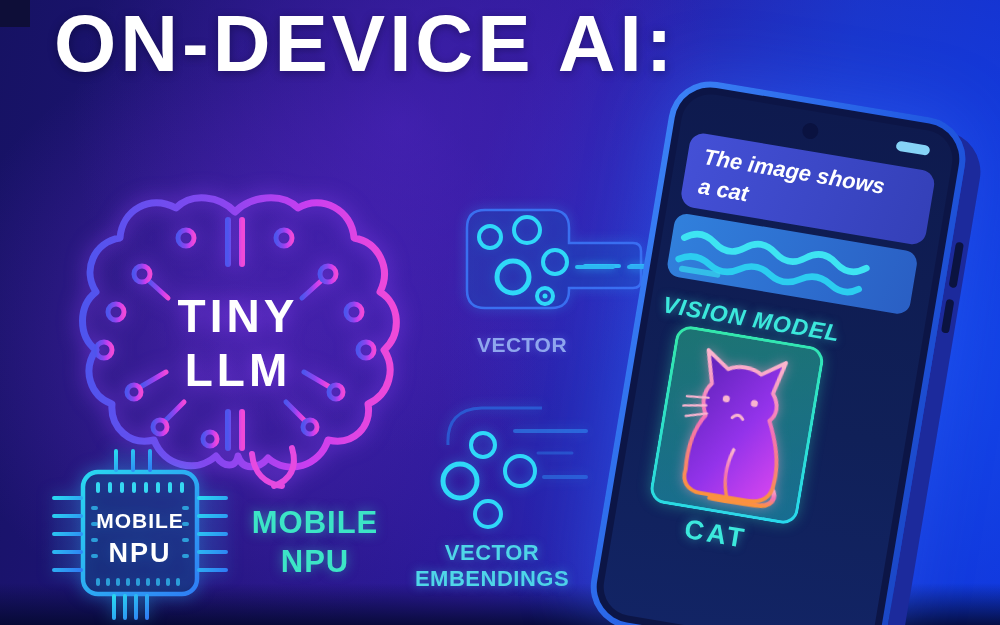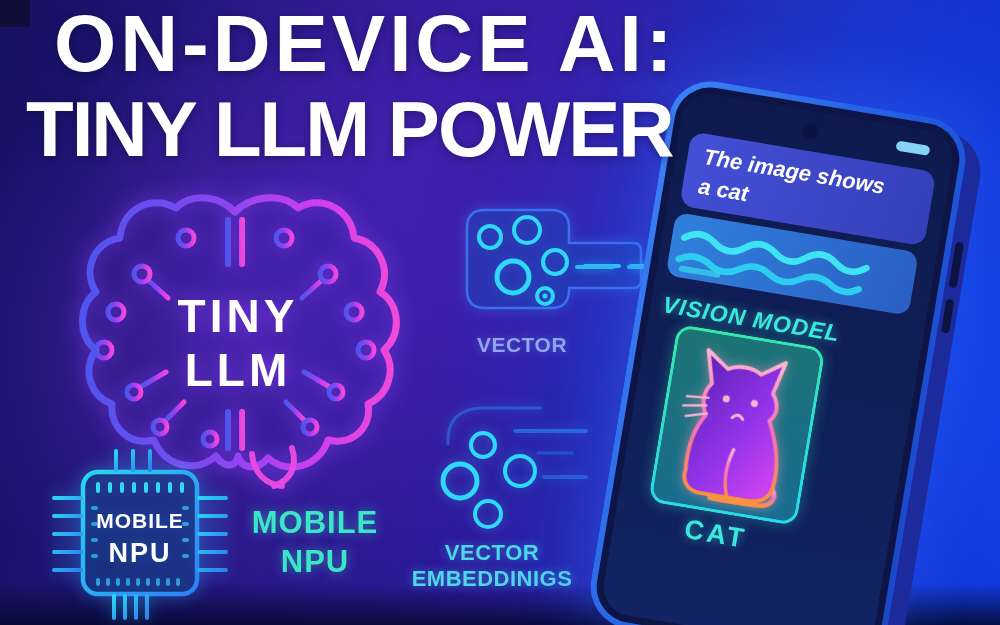--- a/index.html
+++ b/index.html
@@ -94,21 +94,20 @@
 </style>
 </head>
 <body>
 
 <div class="stage">
 
   <div class="corner-tl"></div>
 
   <div class="title">
     <div class="t1">ON-DEVICE AI:</div>
-    <div class="t2">TINY LLM POWER</div>
   </div>
 
   <svg class="brain" viewBox="0 0 330 320">
     <defs>
       <linearGradient id="bg1" x1="0" y1="0" x2="1" y2="0">
         <stop offset="0" stop-color="#4e55ee"></stop>
           <stop offset="0.45" stop-color="#8a46f0"></stop>
         <stop offset="0.72" stop-color="#c93ef0"></stop>
           <stop offset="1" stop-color="#f04ad8"></stop>
       </linearGradient>
@@ -228,21 +227,21 @@
     <path d="M 124 84 H 166" stroke="#2f8af0" stroke-width="4" stroke-linecap="round" opacity=".5"></path>
     <g fill="none" stroke="#2fd8f8">
       <circle cx="63" cy="52" r="12" stroke-width="4"></circle>
       <circle cx="40" cy="88" r="17" stroke-width="5"></circle>
       <circle cx="100" cy="78" r="15" stroke-width="4"></circle>
       <circle cx="68" cy="121" r="13" stroke-width="4"></circle>
     </g>
   </svg>
   <div class="emb-bottom-label">
     <div>VECTOR</div>
-    <div>EMBEDDINIGS</div>
+    <div>EMBENDINGS</div>
   </div>
 
   <div class="connector c1"></div>
   <div class="connector c2"></div>
 
   <div class="phone">
     <div class="bezel">
       <div class="screen">
         <div class="camera"></div>
         <div class="speaker"></div>

